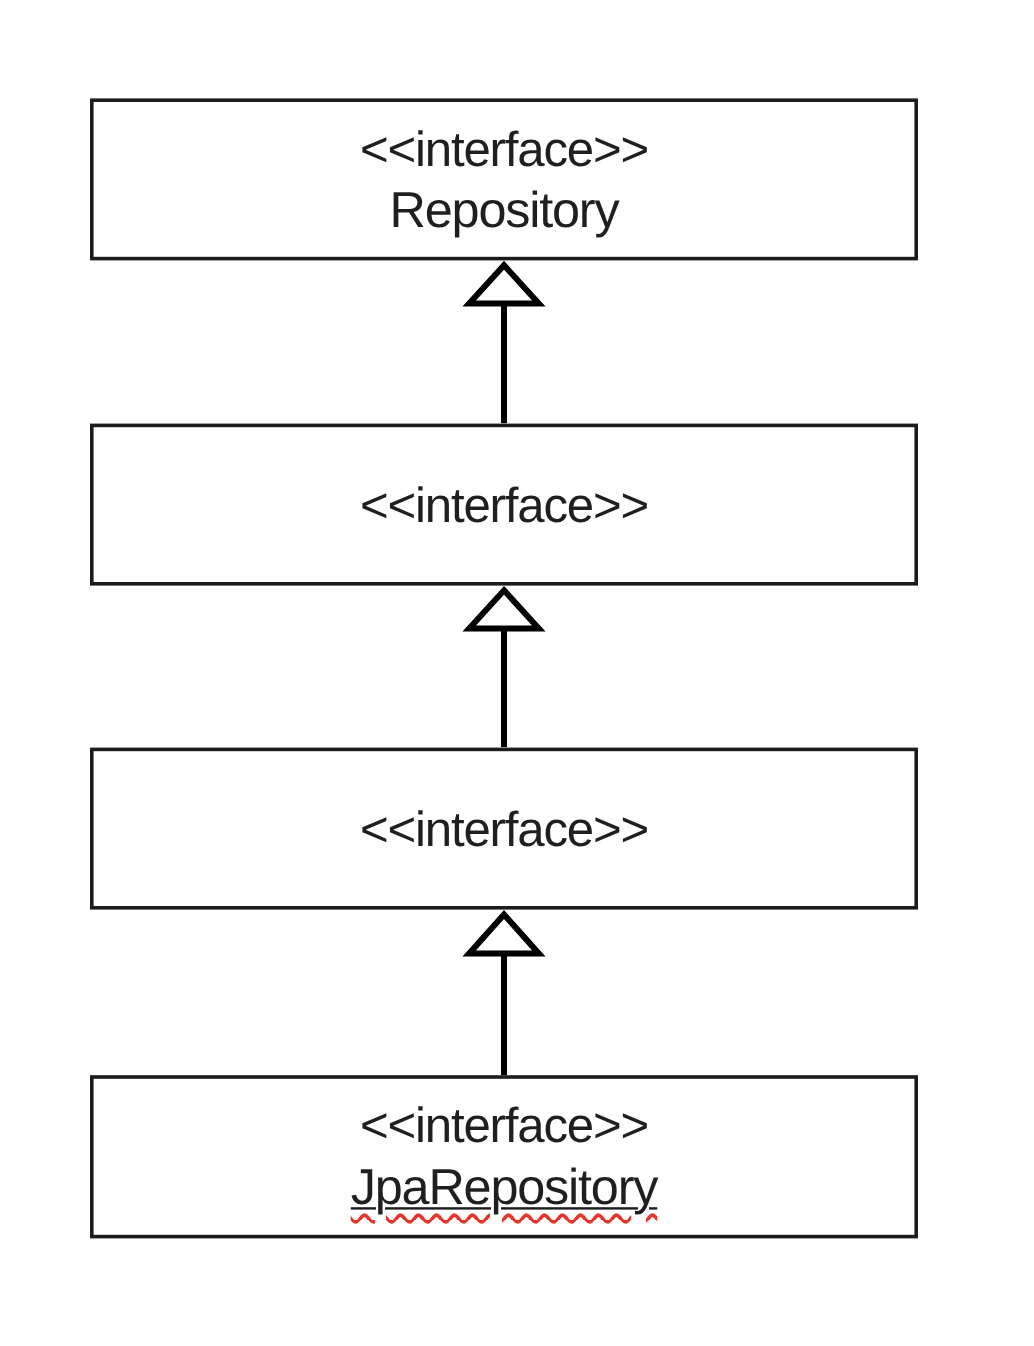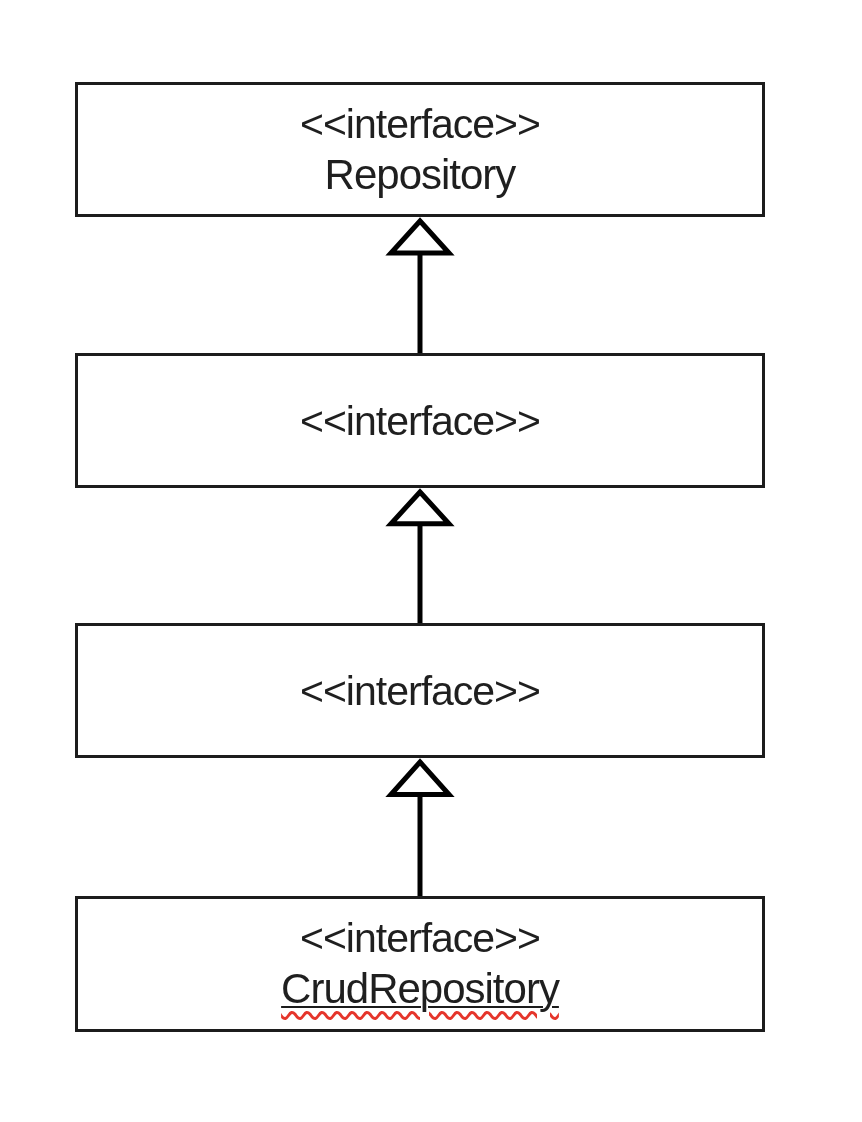--- a/index.html
+++ b/index.html
@@ -94,16 +94,16 @@
     <div class="stereotype">&lt;&lt;interface&gt;&gt;</div>
   </div>
 
   <svg class="connector" style="top:758px; height:138px;" viewBox="0 0 70 136" preserveAspectRatio="none">
     <line x1="35" y1="36" x2="35" y2="136" stroke="#000000" stroke-width="5"></line>
     <polygon points="35,4 64,36 6,36" fill="#ffffff" stroke="#000000" stroke-width="5" stroke-linejoin="miter"></polygon>
   </svg>
 
   <div class="node" style="top:896px; height:136px;">
     <div class="stereotype">&lt;&lt;interface&gt;&gt;</div>
-    <div class="iface-name"><span class="misspelled-wrap"><span class="solid-underline">CrudRepository</span></span></div>
+    <div class="iface-name"><span class="misspelled-wrap"><span class="solid-underline">JpaRepository</span></span></div>
   </div>
 
 </div>
 
 </body></html>

